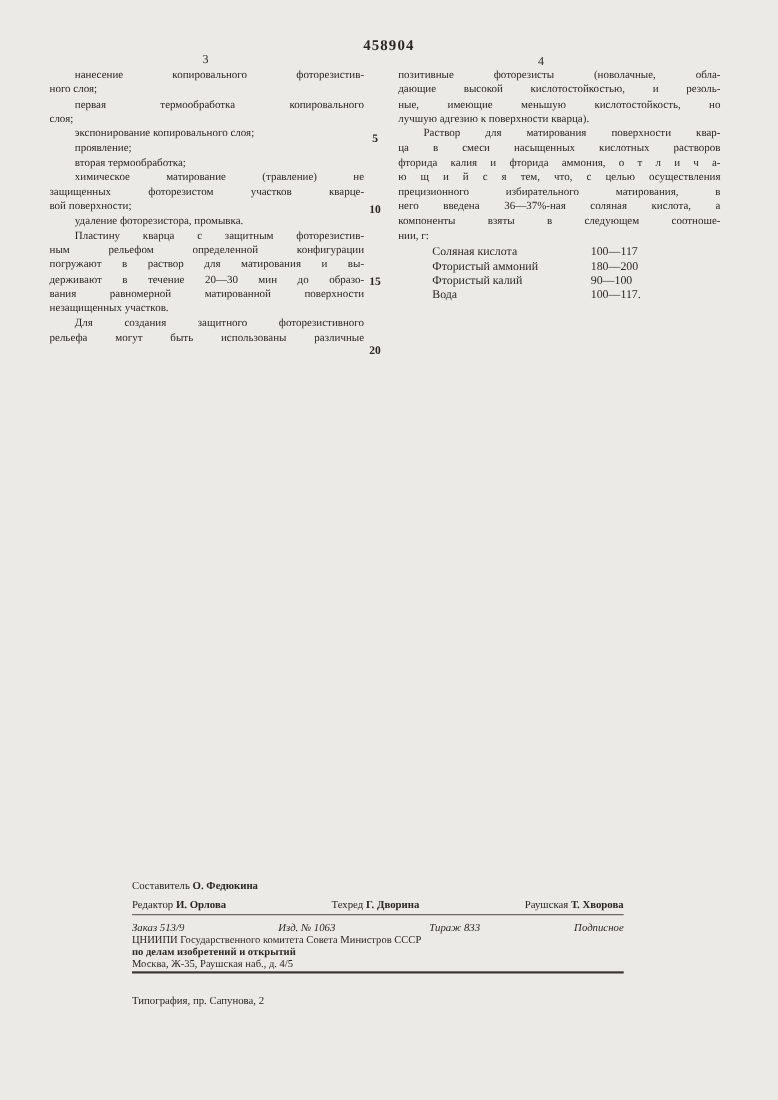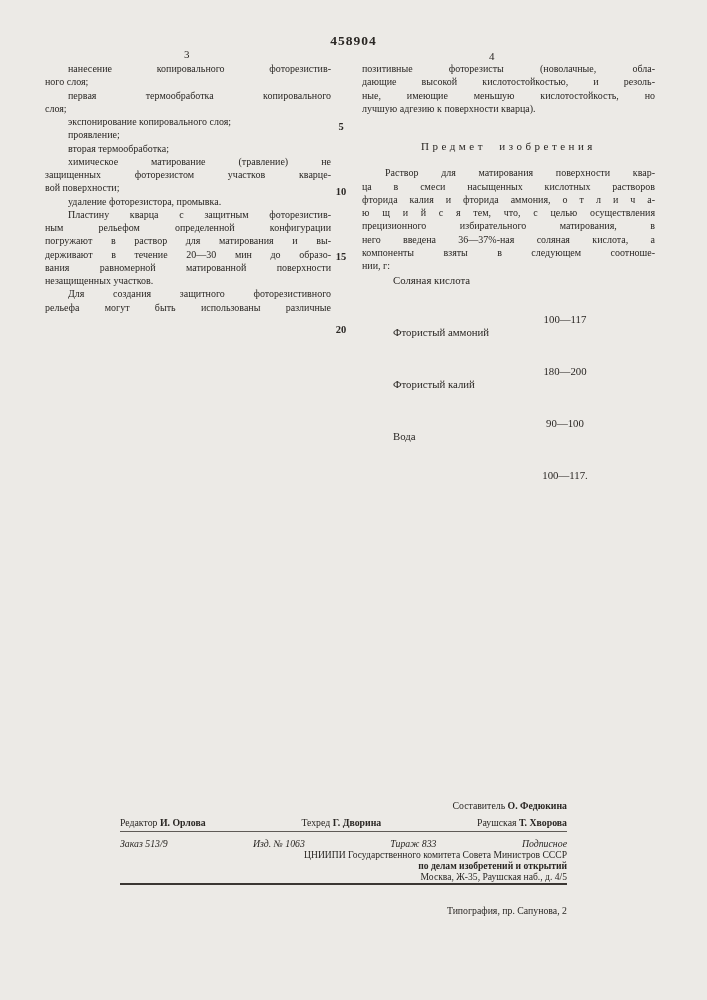--- a/index.html
+++ b/index.html
@@ -41,28 +41,28 @@
     text-align:center;font-size:11px;
     letter-spacing:3.5px;word-spacing:7px;
     margin-top:25px;margin-bottom:13px;
     white-space:nowrap;text-indent:0;
   }
 
   
   .ctable{margin-top:2px;}
   .trow{display:flex;font-size:10.8px;line-height:12.9px;padding-left:31px;}
   .tname{flex:0 0 auto;}
-  .tval{margin-left:auto;margin-right:62px;min-width:56px;text-align:center;margin-top:39px;}
+  .tval{margin-left:auto;margin-right:62px;min-width:56px;text-align:left;}
 
   
   .footer{
     position:absolute;left:120px;top:800px;width:447px;
     font-size:9.8px;line-height:12px;
   }
-  .f-center{text-align:right;}
+  .f-center{text-align:left;}
   .f-row{display:flex;justify-content:space-between;line-height:12px;}
   .f-compiler{margin-bottom:5px;}
   .rule1{border-top:1px solid #47423d;margin-top:2px;opacity:.85;}
   .f-row.order-row{margin-top:6px;font-style:italic;}
   .f-small{line-height:10.8px;font-size:9.6px;}
   .bold{font-weight:bold;}
   .rule2{border-top:2px solid #3b3733;margin-top:1px;}
   .f-printer{margin-top:20px;}
   b{font-weight:bold;}
 </style>
@@ -93,29 +93,28 @@
     <div class="tline j">держивают в течение 20—30 мин до образо-</div>
     <div class="tline j">вания равномерной матированной поверхности</div>
     <div class="tline">незащищенных участков.</div>
     <div class="tline in j">Для создания защитного фоторезистивного</div>
     <div class="tline j">рельефа могут быть использованы различные</div>
   </div>
 
   <div class="gutter-num" style="top:121px">5</div>
   <div class="gutter-num" style="top:186px">10</div>
   <div class="gutter-num" style="top:251px">15</div>
-  <div class="gutter-num" style="top:324px">20</div>
+  <div class="gutter-num" style="top:314px">20</div>
 
   <div class="rcol">
     <div class="tline j">позитивные фоторезисты (новолачные, обла-</div>
     <div class="tline j">дающие высокой кислотостойкостью, и резоль-</div>
     <div class="tline j">ные, имеющие меньшую кислотостойкость, но</div>
     <div class="tline">лучшую адгезию к поверхности кварца).</div>
 
-    <div class="tline section-heading">Предмет изобретения</div>
 
     <div class="tline in j">Раствор для матирования поверхности квар-</div>
     <div class="tline j">ца в смеси насыщенных кислотных растворов</div>
     <div class="tline j">фторида калия и фторида аммония, о т л и ч а-</div>
     <div class="tline j">ю щ и й с я тем, что, с целью осуществления</div>
     <div class="tline j">прецизионного избирательного матирования, в</div>
     <div class="tline j">него введена 36—37%-ная соляная кислота, а</div>
     <div class="tline j">компоненты взяты в следующем соотноше-</div>
     <div class="tline">нии, г:</div>
 

